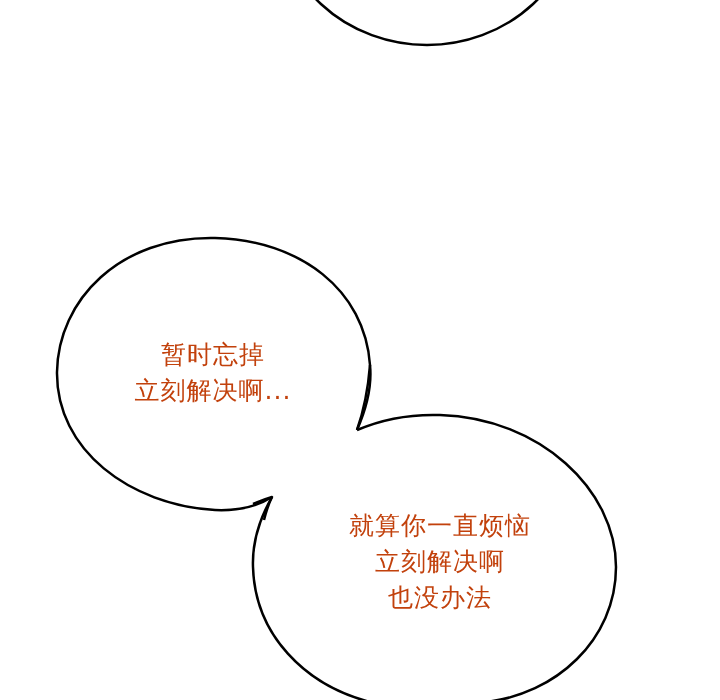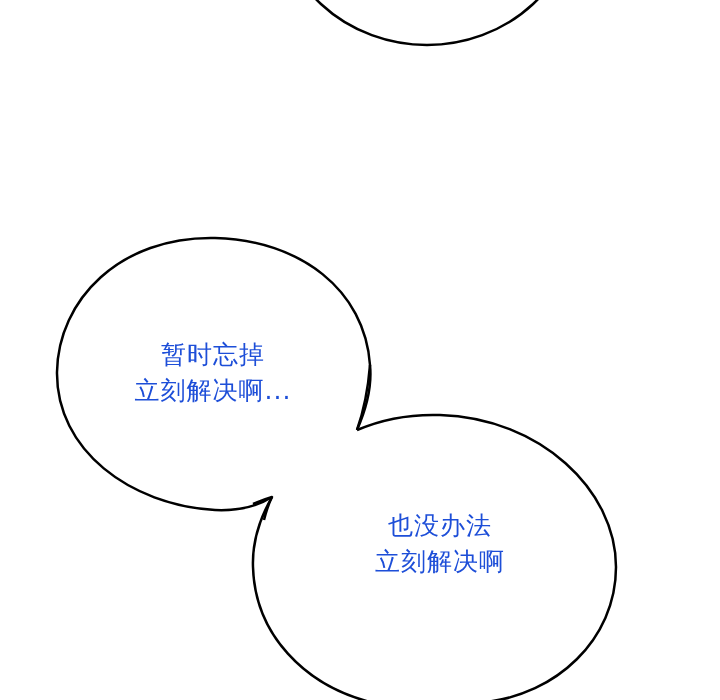--- a/index.html
+++ b/index.html
@@ -19,21 +19,21 @@
       left: 0; top: 0;
       width: 720px; height: 700px;
     }
     .bubble-svg {
       position: absolute;
       left: 0; top: 0;
     }
     .bubble-text {
       position: absolute;
       text-align: center;
-      color: #1d4ed8;
+      color: #c2410c;
       font-size: 25px;
       line-height: 36px;
       letter-spacing: 1px;
       white-space: nowrap;
     }
     .bubble-text .line {
       display: block;
     }
     #bubble1-text {
       left: 113px;
@@ -97,17 +97,18 @@
       <path d="M 370 365 C 368 390, 364 410, 357 430" fill="none" stroke="#000000" stroke-width="2.5"></path>
     </g>
   </svg>
 
   <div id="bubble1-text" class="bubble-text">
     <span class="line">暂时忘掉</span>
     <span class="line">立刻解决啊...</span>
   </div>
 
   <div id="bubble2-text" class="bubble-text">
+    <span class="line">就算你一直烦恼</span>
+    <span class="line">立刻解决啊</span>
     <span class="line">也没办法</span>
-    <span class="line">立刻解决啊</span>
   </div>
 
 </div>
 
 </body></html>

